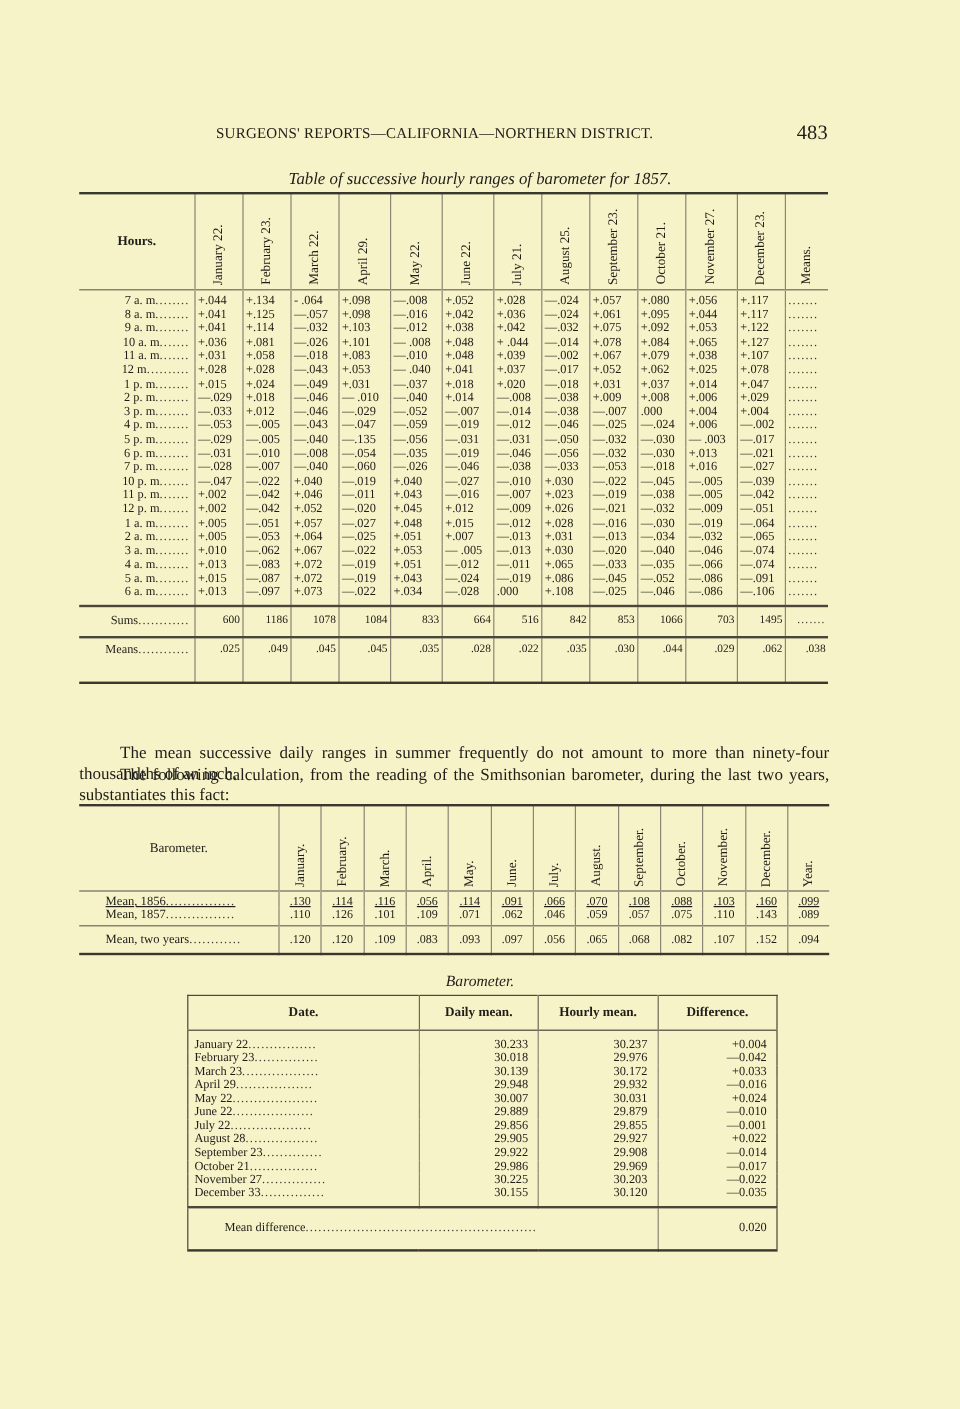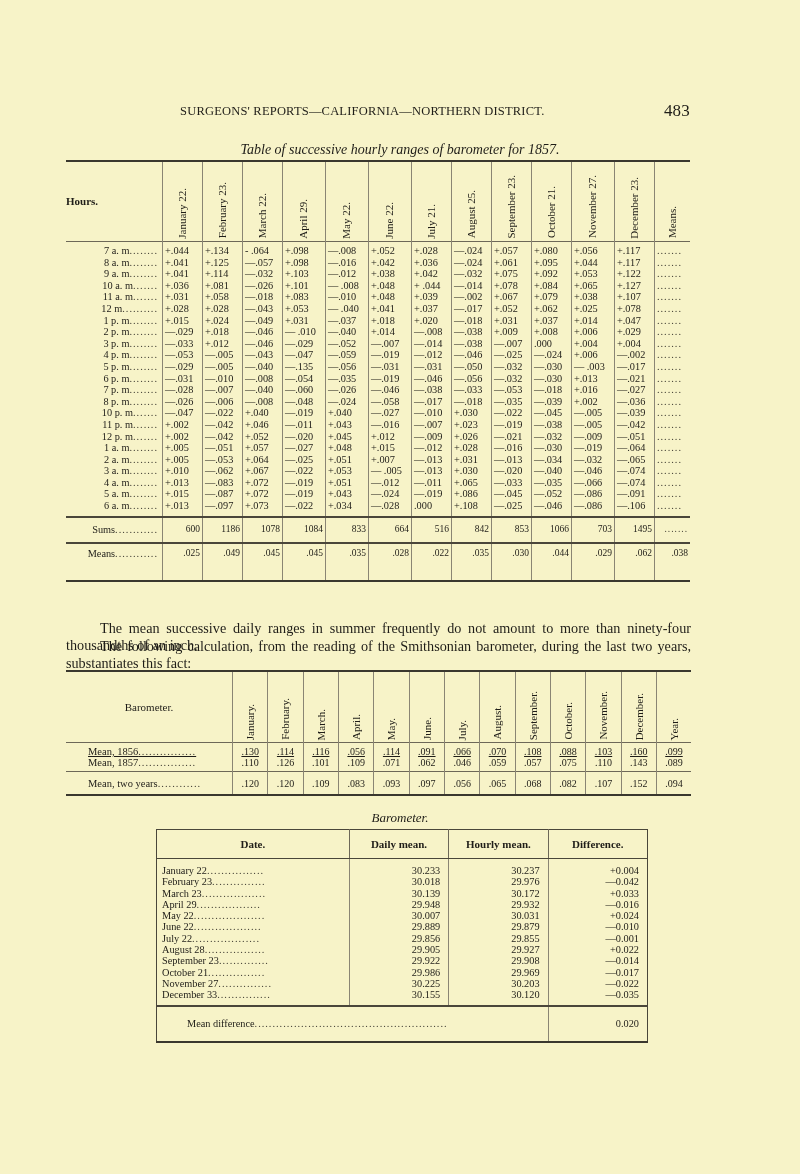--- a/index.html
+++ b/index.html
@@ -21,21 +21,21 @@
     font-style: italic; font-size: 14px;
   }
   table { border-collapse: collapse; }
   
   #t1 {
     position: absolute; top: 160px; left: 66px; width: 624px;
     font-size: 10.3px; line-height: 11.6px;
     border-top: 2px solid #3a372e;
   }
   #t1 th { font-weight: normal; border-left: 1px solid #8a8574; height: 79px; padding: 0; vertical-align: bottom; }
-  #t1 th.hours { border-left: none; font-weight: bold; font-size: 11px; vertical-align: middle; text-align: left; width: 96px; }
+  #t1 th.hours { border-left: none; font-weight: bold; font-size: 11px; vertical-align: middle; text-align: center; width: 96px; }
   #t1 th .vt {
     display: inline-block; writing-mode: vertical-rl; transform: rotate(180deg);
     font-size: 11px; padding-bottom: 6px; white-space: nowrap;
   }
   #t1 thead tr { border-bottom: 1px solid #6d6858; }
   #t1 td { border-left: 1px solid #8a8574; padding: 0 2px; white-space: nowrap; text-align: left; }
   #t1 td.lab { border-left: none; text-align: right; padding-right: 4px; white-space: nowrap; overflow: hidden; }
   #t1 tbody.main tr:first-child td { padding-top: 3px; }
   #t1 tbody.main tr:last-child td { padding-bottom: 4px; }
   #t1 tbody.sums td, #t1 tbody.means td { text-align: right; height: 24px; font-size: 9.5px; }
@@ -312,36 +312,20 @@
         <td>—.046</td>
         <td>—.038</td>
         <td>—.033</td>
         <td>—.053</td>
         <td>—.018</td>
         <td>+.016</td>
         <td>—.027</td>
         <td class="dots">.......</td>
       </tr>
       <tr>
-        <td class="lab"><span>8 p. m</span><span class="dots">........</span></td>
-        <td>—.026</td>
-        <td>—.006</td>
-        <td>—.008</td>
-        <td>—.048</td>
-        <td>—.024</td>
-        <td>—.058</td>
-        <td>—.017</td>
-        <td>—.018</td>
-        <td>—.035</td>
-        <td>—.039</td>
-        <td>+.002</td>
-        <td>—.036</td>
-        <td class="dots">.......</td>
-      </tr>
-      <tr>
         <td class="lab"><span>10 p. m</span><span class="dots">.......</span></td>
         <td>—.047</td>
         <td>—.022</td>
         <td>+.040</td>
         <td>—.019</td>
         <td>+.040</td>
         <td>—.027</td>
         <td>—.010</td>
         <td>+.030</td>
         <td>—.022</td>

